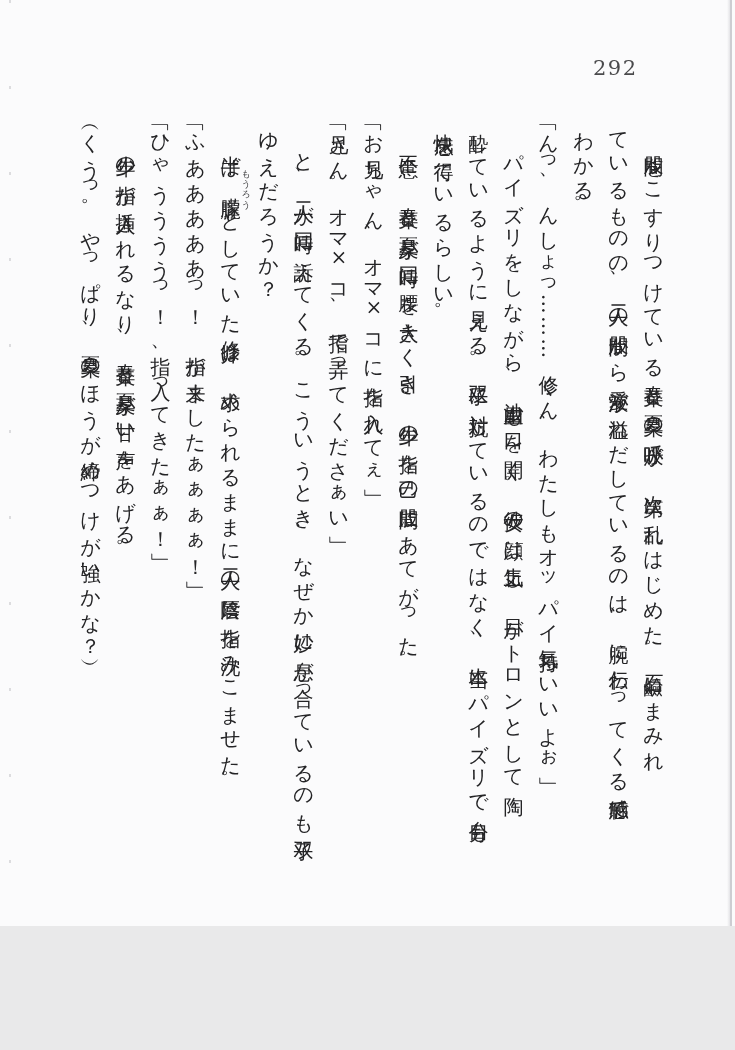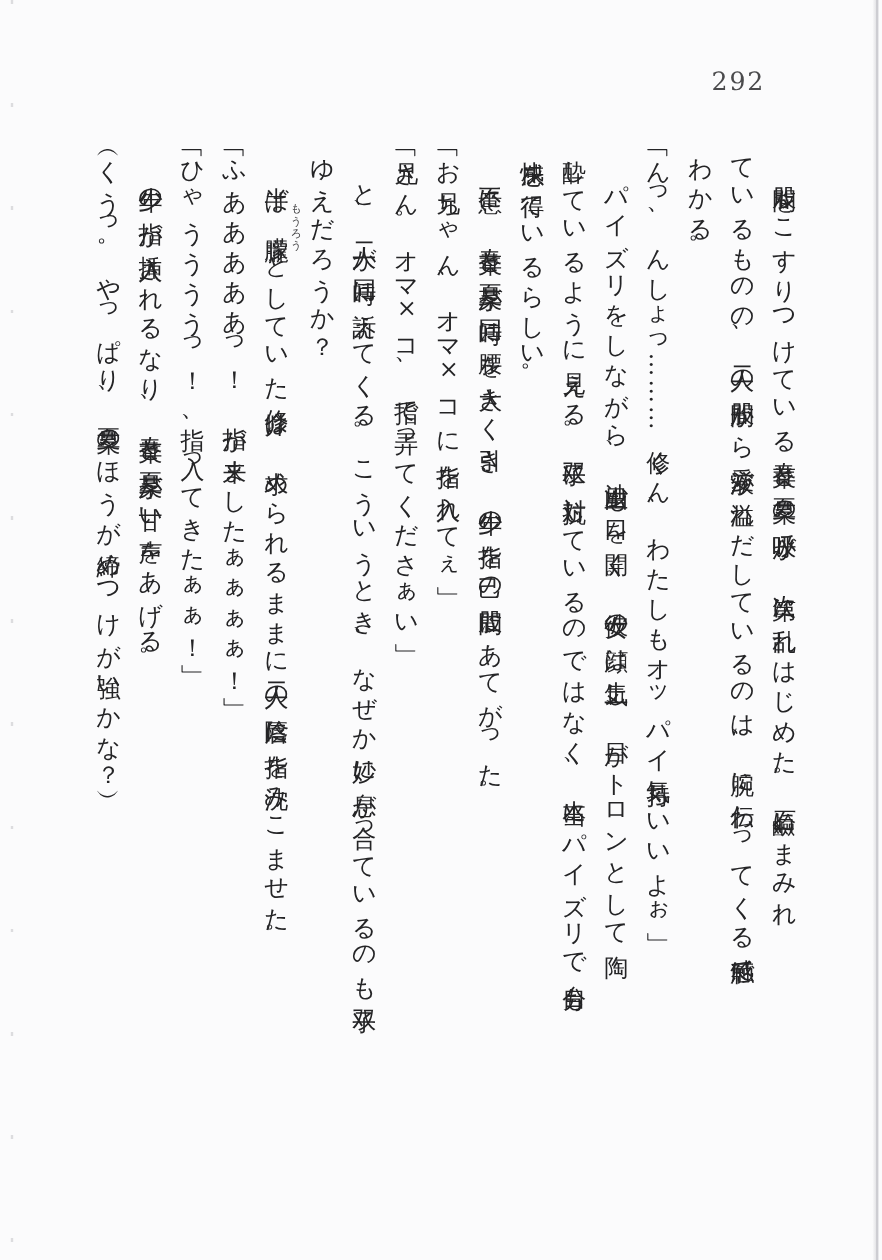--- a/index.html
+++ b/index.html
@@ -1,18 +1,18 @@
 <!DOCTYPE html>
 <html lang="ja"><head>
 <meta charset="utf-8">
 <style>
   html,body{margin:0;padding:0;background:#e9e9ea;}
   .page{
     position:relative;
-    width:735px;height:1050px;
+    width:735px;height:926px;
     background:#fbfbfc;
     overflow:hidden;
     font-family:"DejaVu Serif","Liberation Serif",serif;
   }
   
   .edge-right{
     position:absolute;top:0;right:3px;width:2px;height:100%;
     background:#cdcdd2;
   }
   .edge-right-soft{

